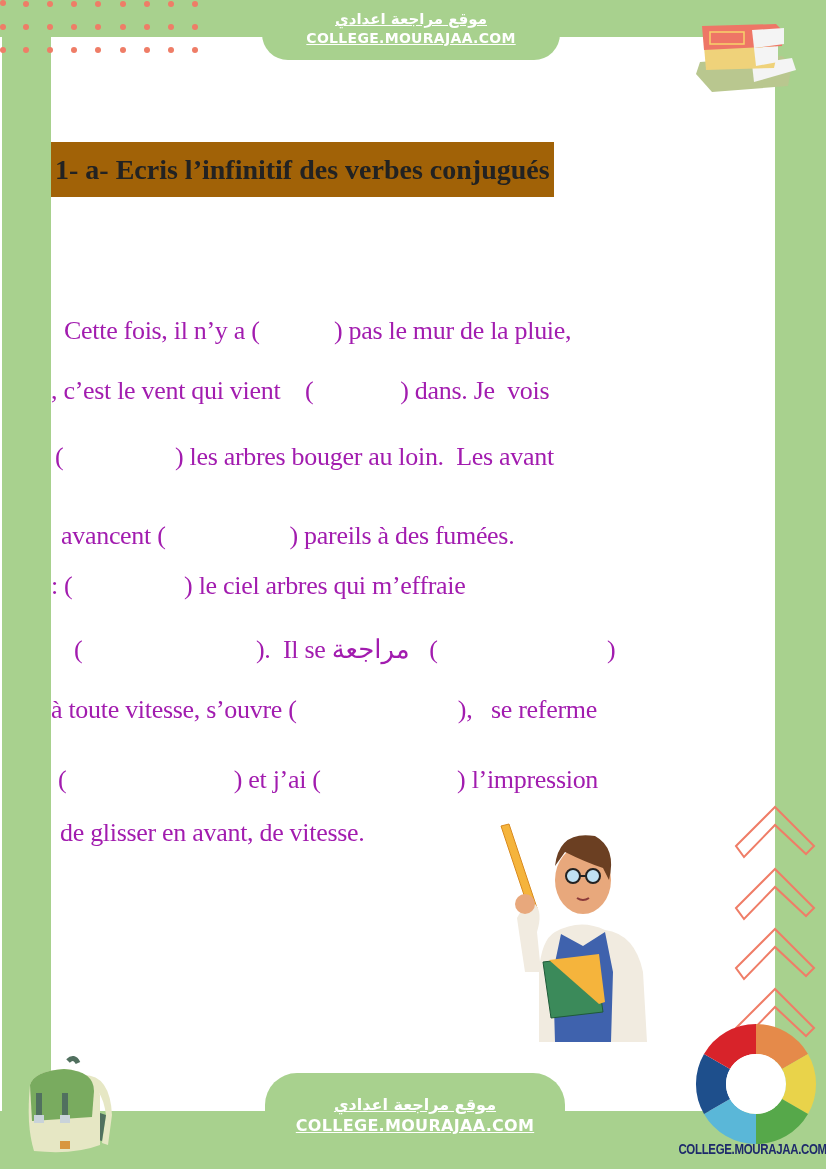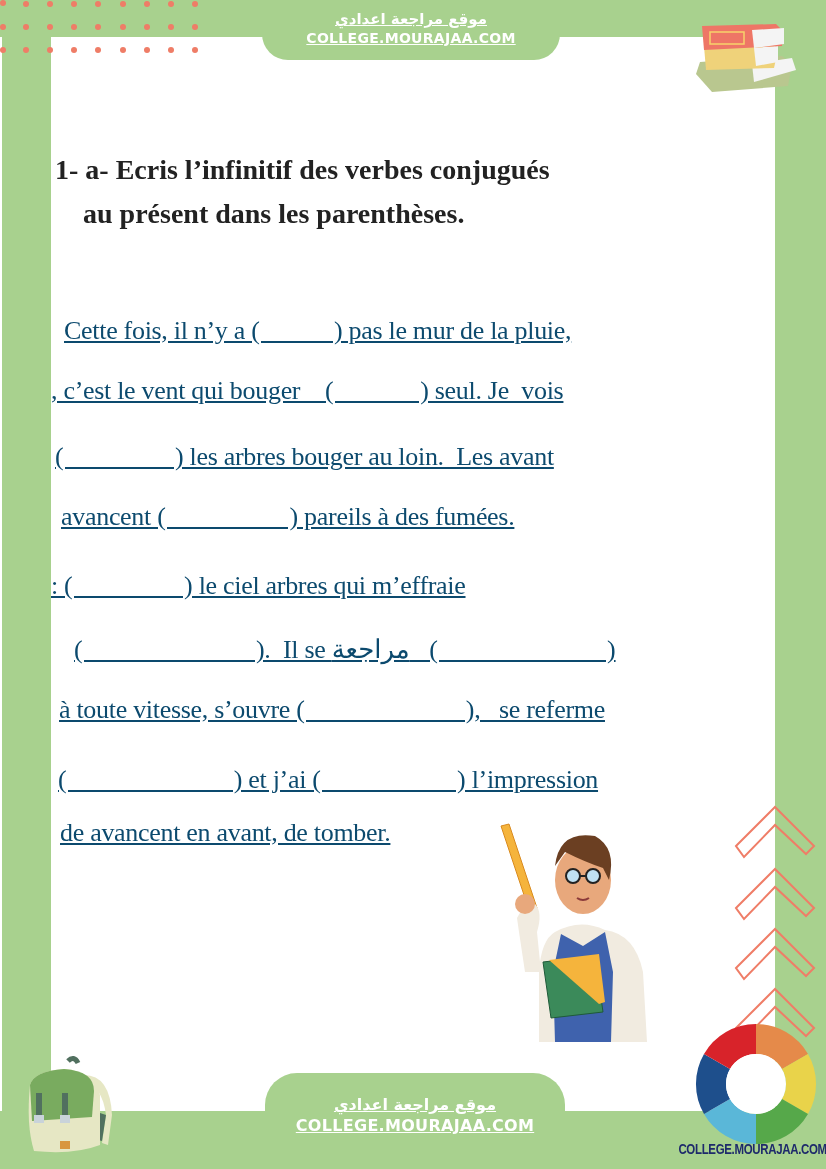--- a/index.html
+++ b/index.html
@@ -13,23 +13,23 @@
   .tab-top{position:absolute;left:262px;top:0;width:298px;height:60px;background:#a8d18e;border-radius:0 0 26px 26px;text-align:center;color:#fff;}
   .tab-bottom{position:absolute;left:265px;top:1073px;width:300px;height:96px;background:#a8d18e;border-radius:32px 32px 0 0;text-align:center;color:#fff;}
   .tab-ar{font-family:"DejaVu Sans", sans-serif;font-weight:bold;font-size:15px;text-decoration:underline;line-height:20px;direction:rtl;}
   .tab-url{font-family:"DejaVu Sans", sans-serif;font-weight:bold;font-size:14px;text-decoration:underline;line-height:18px;letter-spacing:0.3px;}
   .tab-top .tab-ar{padding-top:9px;}
   .tab-bottom .tab-ar{padding-top:22px;font-size:16px;}
   .tab-bottom .tab-url{font-size:16px;line-height:22px;}
   .dots{position:absolute;left:0;top:0;}
   .dot{position:absolute;width:6px;height:6px;border-radius:50%;background:#ef7d67;}
   .instr{position:absolute;left:51px;top:148px;font-weight:bold;font-size:28px;color:#222;line-height:44px;}
-  .instr .hl{background:#ffffff;padding:12px 4px;}
+  .instr .hl{background:#a16207;padding:12px 4px;}
   .instr .l2{margin-left:28px;}
-  .line{position:absolute;font-size:26px;color:#0c4a6e;white-space:pre;letter-spacing:-0.3px;text-decoration:underline;}
+  .line{position:absolute;font-size:26px;color:#a21caf;white-space:pre;letter-spacing:-0.3px;}
   .books{position:absolute;left:692px;top:12px;width:110px;height:84px;}
   .teacher{position:absolute;left:495px;top:822px;width:170px;height:220px;}
   .chevrons{position:absolute;left:733px;top:793px;width:88px;height:250px;}
   .backpack{position:absolute;left:14px;top:1055px;width:100px;height:105px;}
   .wheel{position:absolute;left:694px;top:1022px;width:124px;height:124px;}
   .wheel-url{position:absolute;left:664px;top:1141px;width:160px;text-align:center;font-family:"Liberation Sans", sans-serif;font-weight:bold;font-size:14px;color:#1e2a6b;letter-spacing:-0.4px;transform:scaleX(0.82);transform-origin:center;}
 </style>
 </head>
 <body>
 
@@ -81,32 +81,31 @@
   <line x1="14" y1="56" x2="60" y2="52" stroke="#6aa85a" stroke-width="2"></line>
   <path d="M12 34 L78 30 L86 38 L82 56 L14 58 Z" fill="#efd27a"></path>
   <path d="M62 36 L86 34 L86 50 L64 54 Z" fill="#f4f4f4"></path>
   <path d="M10 14 L84 12 L92 20 L90 34 L12 38 Z" fill="#ee7666"></path>
   <path d="M60 18 L92 16 L92 32 L62 36 Z" fill="#f4f4f4"></path>
   <rect x="18" y="20" width="34" height="12" fill="none" stroke="#f7d36b" stroke-width="1.5"></rect>
 </svg>
 
 <div class="instr">
   <div><span class="hl">1- a- Ecris l’infinitif des verbes conjugués</span></div>
-  <div class="l2"><span class="hl">au présent dans les parenthèses.</span></div>
 </div>
 
 <div class="line" style="left:64px;top:316px">Cette fois, il n’y a (            ) pas le mur de la pluie,</div>
-<div class="line" style="left:51px;top:376px">, c’est le vent qui bouger    (              ) seul. Je  vois</div>
+<div class="line" style="left:51px;top:376px">, c’est le vent qui vient    (              ) dans. Je  vois</div>
 <div class="line" style="left:55px;top:442px">(                  ) les arbres bouger au loin.  Les avant</div>
-<div class="line" style="left:61px;top:502px">avancent (                    ) pareils à des fumées.</div>
+<div class="line" style="left:61px;top:521px">avancent (                    ) pareils à des fumées.</div>
 <div class="line" style="left:51px;top:571px">: (                  ) le ciel arbres qui m’effraie</div>
 <div class="line" style="left:74px;top:634px">(                            ).  Il se مراجعة   (                          )</div>
-<div class="line" style="left:59px;top:695px">à toute vitesse, s’ouvre (                          ),   se referme</div>
+<div class="line" style="left:51px;top:695px">à toute vitesse, s’ouvre (                          ),   se referme</div>
 <div class="line" style="left:58px;top:765px">(                           ) et j’ai (                      ) l’impression</div>
-<div class="line" style="left:60px;top:818px">de avancent en avant, de tomber.</div>
+<div class="line" style="left:60px;top:818px">de glisser en avant, de vitesse.</div>
 
 <svg class="teacher" viewBox="0 0 170 220">
   <path d="M6 4 L14 2 L42 86 L34 88 Z" fill="#f5b43c" stroke="#d98a1e" stroke-width="1"></path>
   <path d="M60 110 Q85 96 110 108 Q140 112 148 150 L152 220 L44 220 L44 150 Q46 118 60 110 Z" fill="#f1ebe0"></path>
   <path d="M66 112 L88 124 L110 110 L118 150 L116 220 L60 220 L58 150 Z" fill="#3f62ad"></path>
   <path d="M22 96 Q30 80 40 82 Q48 90 42 110 L46 150 L30 150 L24 110 Z" fill="#f1ebe0"></path>
   <circle cx="30" cy="82" r="10" fill="#e8a87c"></circle>
   <path d="M48 140 L100 134 L108 190 L56 196 Z" fill="#3b8a5a" stroke="#1f5a38" stroke-width="1"></path>
   <path d="M54 138 L104 132 L110 180 L104 182 Z" fill="#f5b43c"></path>
   <ellipse cx="88" cy="58" rx="28" ry="34" fill="#e8a87c"></ellipse>

